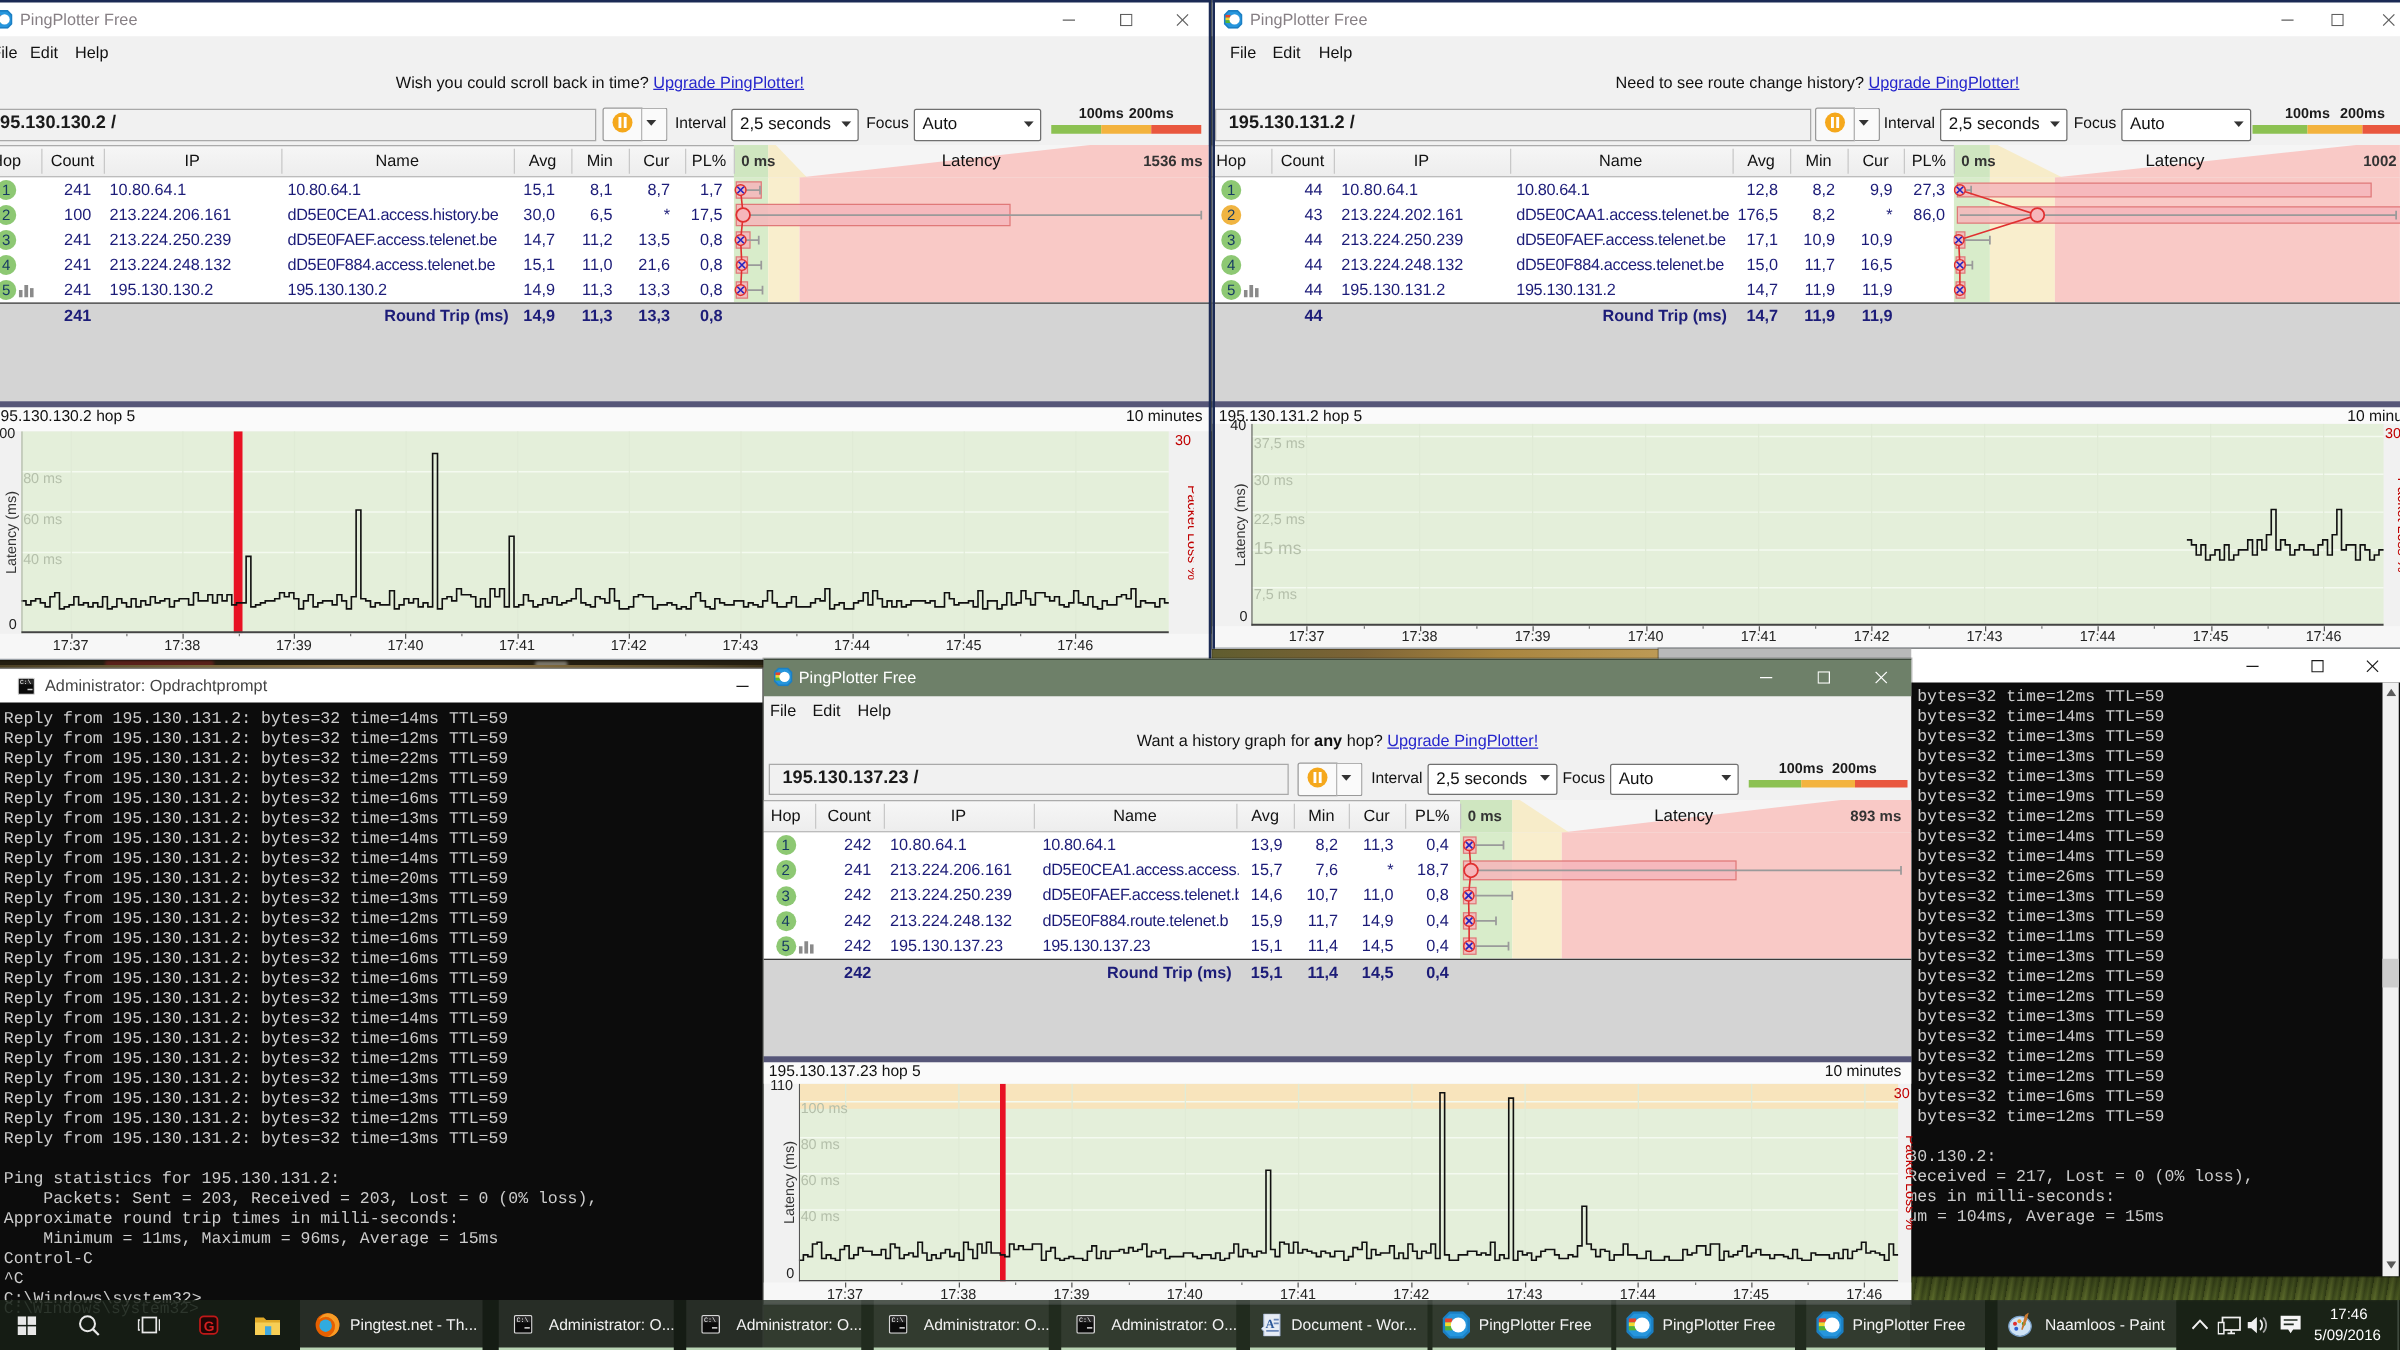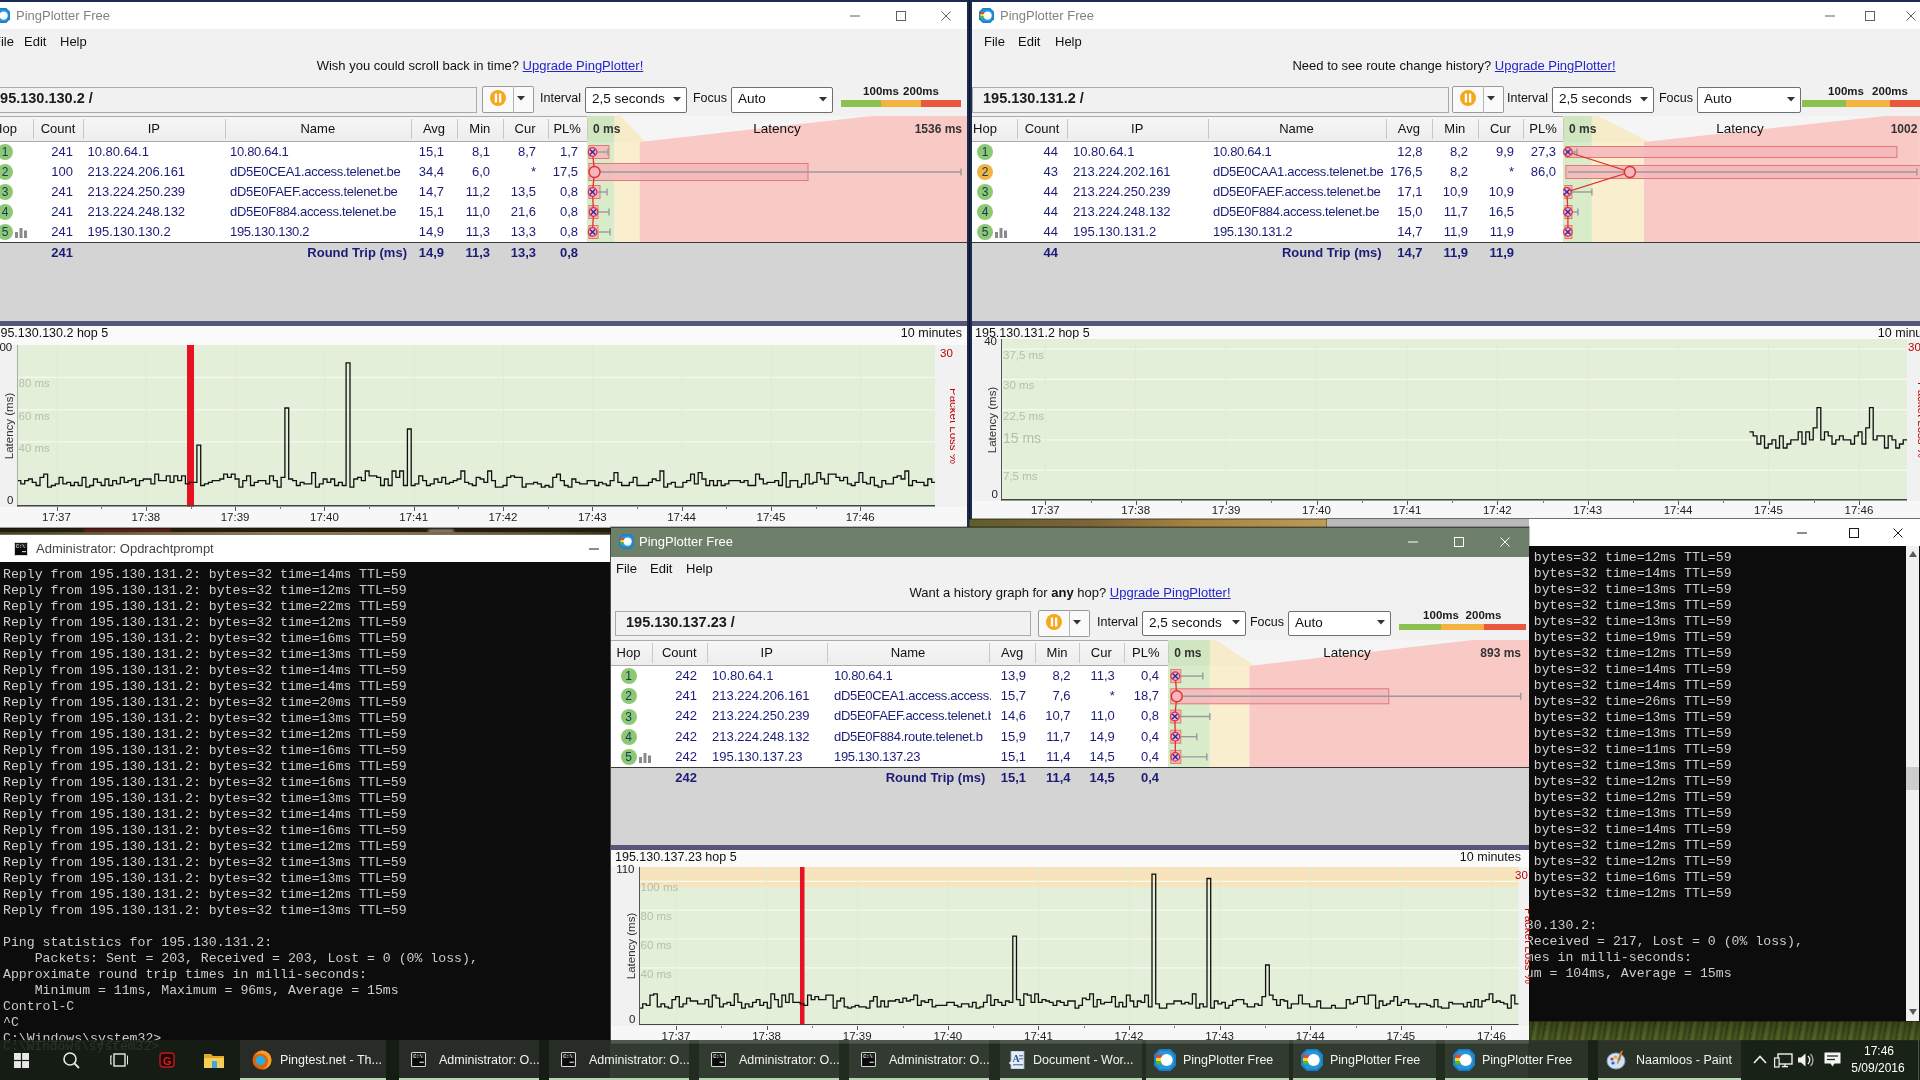--- a/index.html
+++ b/index.html
@@ -130,23 +130,23 @@
 <div class="a t nav" style="left:87.5px;top:142.0px;width:135.0px;height:20.0px;line-height:20.0px;overflow:hidden;">10.80.64.1</div>
 <div class="a t nav" style="left:230.0px;top:142.0px;width:183.0px;height:20.0px;line-height:20.0px;overflow:hidden;letter-spacing:-0.3px;">10.80.64.1</div>
 <div class="a t nav" style="left:392.0px;top:142.0px;width:52.0px;height:20.0px;line-height:20.0px;text-align:right;">15,1</div>
 <div class="a t nav" style="left:444.0px;top:142.0px;width:46.0px;height:20.0px;line-height:20.0px;text-align:right;">8,1</div>
 <div class="a t nav" style="left:490.0px;top:142.0px;width:46.0px;height:20.0px;line-height:20.0px;text-align:right;">8,7</div>
 <div class="a t nav" style="left:532.0px;top:142.0px;width:46.0px;height:20.0px;line-height:20.0px;text-align:right;">1,7</div>
 <div class="a " style="left:-3.0px;top:164.0px;width:16.0px;height:16.0px;background:#8dc873;border-radius:50%;"></div>
 <div class="a t" style="left:-3.0px;top:164.0px;width:16.0px;height:16.0px;line-height:16.0px;font-size:12px;color:#173a63;text-align:center;">2</div>
 <div class="a t nav" style="left:23.0px;top:162.0px;width:50.0px;height:20.0px;line-height:20.0px;text-align:right;">100</div>
 <div class="a t nav" style="left:87.5px;top:162.0px;width:135.0px;height:20.0px;line-height:20.0px;overflow:hidden;">213.224.206.161</div>
-<div class="a t nav" style="left:230.0px;top:162.0px;width:183.0px;height:20.0px;line-height:20.0px;overflow:hidden;letter-spacing:-0.3px;">dD5E0CEA1.access.telenet.be</div>
-<div class="a t nav" style="left:392.0px;top:162.0px;width:52.0px;height:20.0px;line-height:20.0px;text-align:right;">34,4</div>
-<div class="a t nav" style="left:444.0px;top:162.0px;width:46.0px;height:20.0px;line-height:20.0px;text-align:right;">6,0</div>
+<div class="a t nav" style="left:230.0px;top:162.0px;width:183.0px;height:20.0px;line-height:20.0px;overflow:hidden;letter-spacing:-0.3px;">dD5E0CEA1.access.history.be</div>
+<div class="a t nav" style="left:392.0px;top:162.0px;width:52.0px;height:20.0px;line-height:20.0px;text-align:right;">30,0</div>
+<div class="a t nav" style="left:444.0px;top:162.0px;width:46.0px;height:20.0px;line-height:20.0px;text-align:right;">6,5</div>
 <div class="a t nav" style="left:490.0px;top:162.0px;width:46.0px;height:20.0px;line-height:20.0px;text-align:right;">*</div>
 <div class="a t nav" style="left:532.0px;top:162.0px;width:46.0px;height:20.0px;line-height:20.0px;text-align:right;">17,5</div>
 <div class="a " style="left:-3.0px;top:184.0px;width:16.0px;height:16.0px;background:#8dc873;border-radius:50%;"></div>
 <div class="a t" style="left:-3.0px;top:184.0px;width:16.0px;height:16.0px;line-height:16.0px;font-size:12px;color:#173a63;text-align:center;">3</div>
 <div class="a t nav" style="left:23.0px;top:182.0px;width:50.0px;height:20.0px;line-height:20.0px;text-align:right;">241</div>
 <div class="a t nav" style="left:87.5px;top:182.0px;width:135.0px;height:20.0px;line-height:20.0px;overflow:hidden;">213.224.250.239</div>
 <div class="a t nav" style="left:230.0px;top:182.0px;width:183.0px;height:20.0px;line-height:20.0px;overflow:hidden;letter-spacing:-0.3px;">dD5E0FAEF.access.telenet.be</div>
 <div class="a t nav" style="left:392.0px;top:182.0px;width:52.0px;height:20.0px;line-height:20.0px;text-align:right;">14,7</div>
 <div class="a t nav" style="left:444.0px;top:182.0px;width:46.0px;height:20.0px;line-height:20.0px;text-align:right;">11,2</div>
 <div class="a t nav" style="left:490.0px;top:182.0px;width:46.0px;height:20.0px;line-height:20.0px;text-align:right;">13,5</div>

